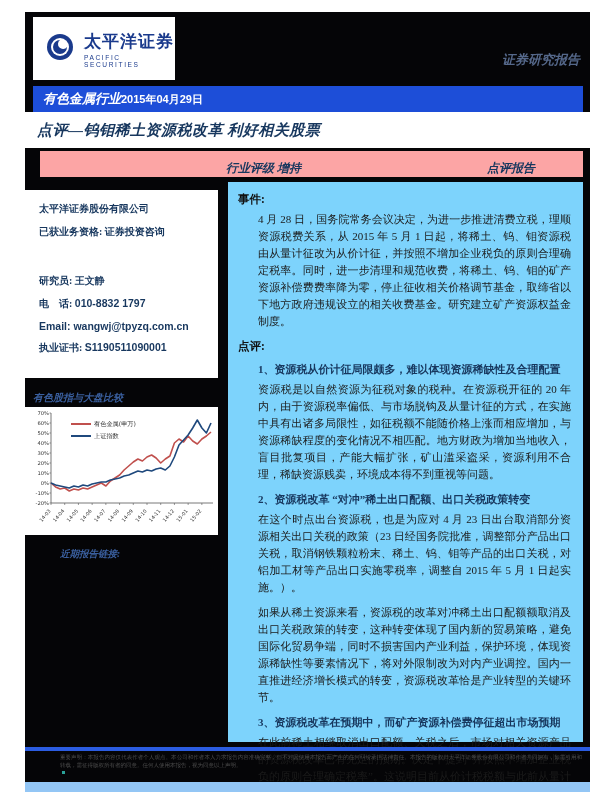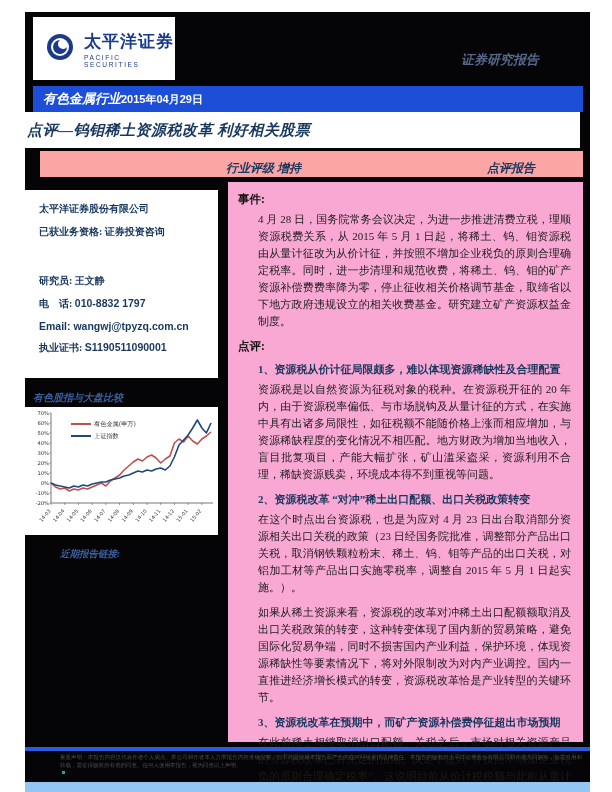--- a/index.html
+++ b/index.html
@@ -6,41 +6,41 @@
   html,body { width:612px; }
   body { font-family:"Liberation Serif","DejaVu Serif",serif; }
   .page { position:relative; width:612px; height:792px; background:#ffffff; overflow:hidden;border-radius:18px; }
   .black-rect { position:absolute; left:25px; top:12px; width:565px; height:770px; background:#050507; }
 
   
   .logo-box { position:absolute; left:33px; top:17px; width:142px; height:63px; background:#ffffff; display:flex; align-items:center; padding-left:4px; }
   .logo-text { margin-left:3px; }
   .logo-cn { font-family:"Liberation Sans",sans-serif; font-weight:bold; font-size:17px; color:#1a3a8c; letter-spacing:1px; }
   .logo-en { font-family:"Liberation Sans",sans-serif; font-size:6.6px; color:#1a3a8c; letter-spacing:1.6px; margin-top:1px; }
-  .report-type { position:absolute; left:420px; top:51px; width:160px; text-align:center; font-size:13px; font-weight:bold; font-style:italic; color:#55688a; }
+  .report-type { position:absolute; left:420px; top:51px; width:160px; text-align:right; font-size:13px; font-weight:bold; font-style:italic; color:#55688a; }
   .bar1 { position:absolute; left:33px; top:86px; width:550px; height:26px; background:#1d4ed8; display:flex; align-items:center; justify-content:flex-start; }
   .industry { padding-left:10px; color:#ffffff; font-weight:bold; font-style:italic; font-size:13px; }
   .date { padding-right:19px; color:#ffffff; font-weight:bold; font-size:11px; font-family:"Liberation Sans",sans-serif; }
-  .title-strip { position:absolute; left:15px; top:112px; width:565px; height:36px; background:#ffffff; display:flex; align-items:center; }
+  .title-strip { position:absolute; left:25px; top:112px; width:565px; height:36px; background:#ffffff; display:flex; align-items:center; }
   .title { padding-left:12px; color:#17375e; font-weight:bold; font-style:italic; font-size:15px; letter-spacing:0.5px; }
   .bar2 { position:absolute; left:40px; top:151px; width:543px; height:26px; background:#fca5a5; display:flex; align-items:flex-end; }
   .rating { flex:1; text-align:center; color:#17375e; font-weight:bold; font-style:italic; font-size:12px; }
   .report-kind { padding-right:48px; color:#17375e; font-weight:bold; font-style:italic; font-size:12px; }
 
   
   .side-box { position:absolute; left:25px; top:190px; width:193px; height:188px; background:#ffffff; padding:12px 3px 0 14px; color:#17375e; font-weight:bold; font-size:10px; }
   .side-box p { margin-bottom:9px; }
   .side-num { font-family:"Liberation Sans",sans-serif; font-size:10.5px; }
   .gap { height:26px; }
   .chart-header { position:absolute; left:33px; top:391px; color:#3a5f9e; font-weight:bold; font-style:italic; font-size:10px; }
   .chart-box { position:absolute; left:25px; top:407px; width:193px; height:128px; background:#ffffff; }
   .recent { position:absolute; left:28px; top:548px; color:#3a5f9e; font-weight:bold; font-style:italic; font-size:9.5px;margin-left:32px; }
 
   
-  .content { position:absolute; left:228px; top:182px; width:355px; height:560px; background:#f9a8d4; padding:9px 12px 0 10px; font-size:11px; line-height:17px; color:#1b1b1b; }
+  .content { position:absolute; left:228px; top:182px; width:355px; height:560px; background:#7dd3fc; padding:9px 12px 0 10px; font-size:11px; line-height:17px; color:#1b1b1b; }
   .sec-label { font-weight:bold; font-size:11.5px; color:#111111; margin-bottom:3px; }
   .para { margin-left:20px; text-align:justify; margin-bottom:8px; }
   .pt-head { margin-left:20px; color:#17375e; font-weight:bold; font-size:11px; margin-bottom:3px; margin-top:6px; }
 
   
   .blue-hr { position:absolute; left:25px; top:747px; width:565px; height:4px; background:#2b5ce0; }
   .disclaimer { position:absolute; left:60px; top:753px; width:522px; font-size:5.5px; line-height:8px; color:#4d4d4d; text-align:justify; }
   .teal-dot { position:absolute; left:62px; top:771px; width:3px; height:3px; background:#2aa198; }
   .bar-bottom { position:absolute; left:25px; top:782px; width:565px; height:10px; background:#93c6f5; }
 </style>

